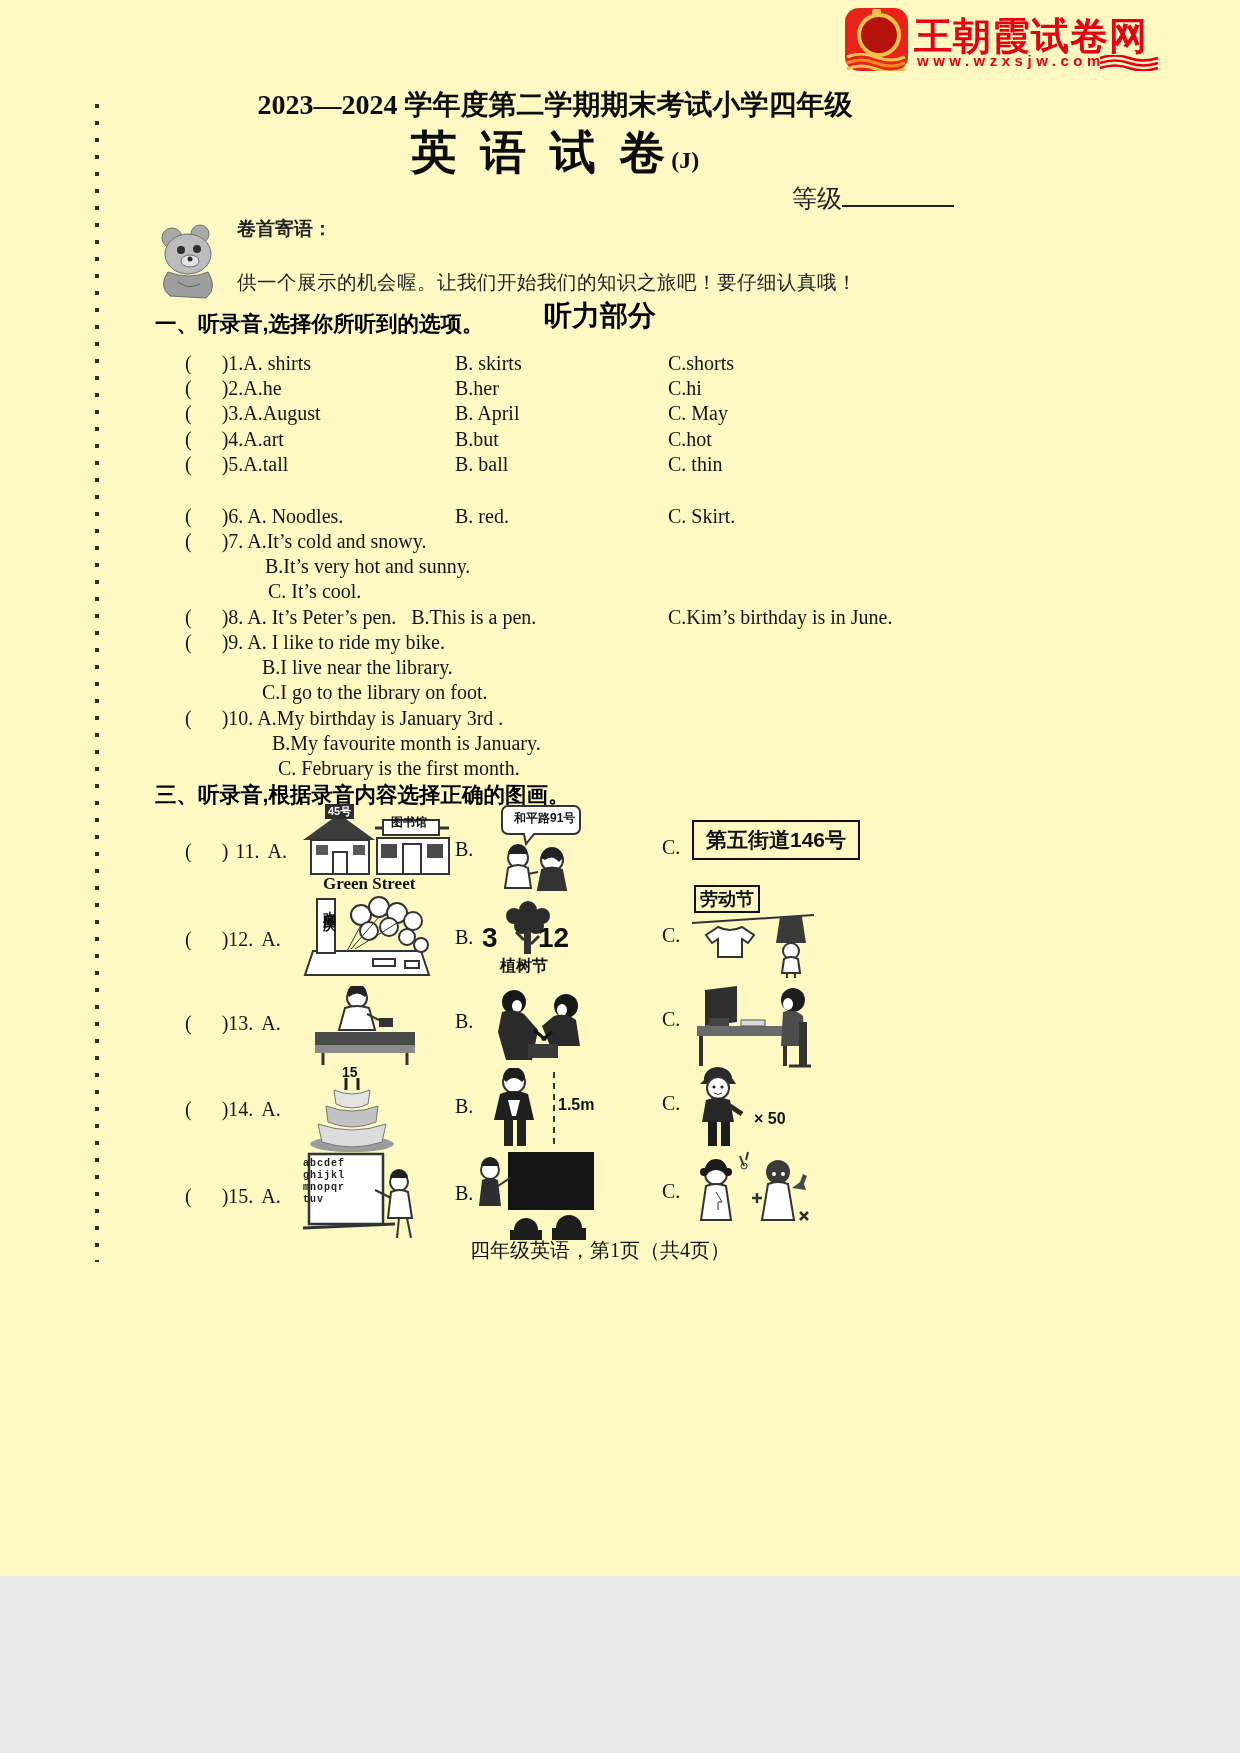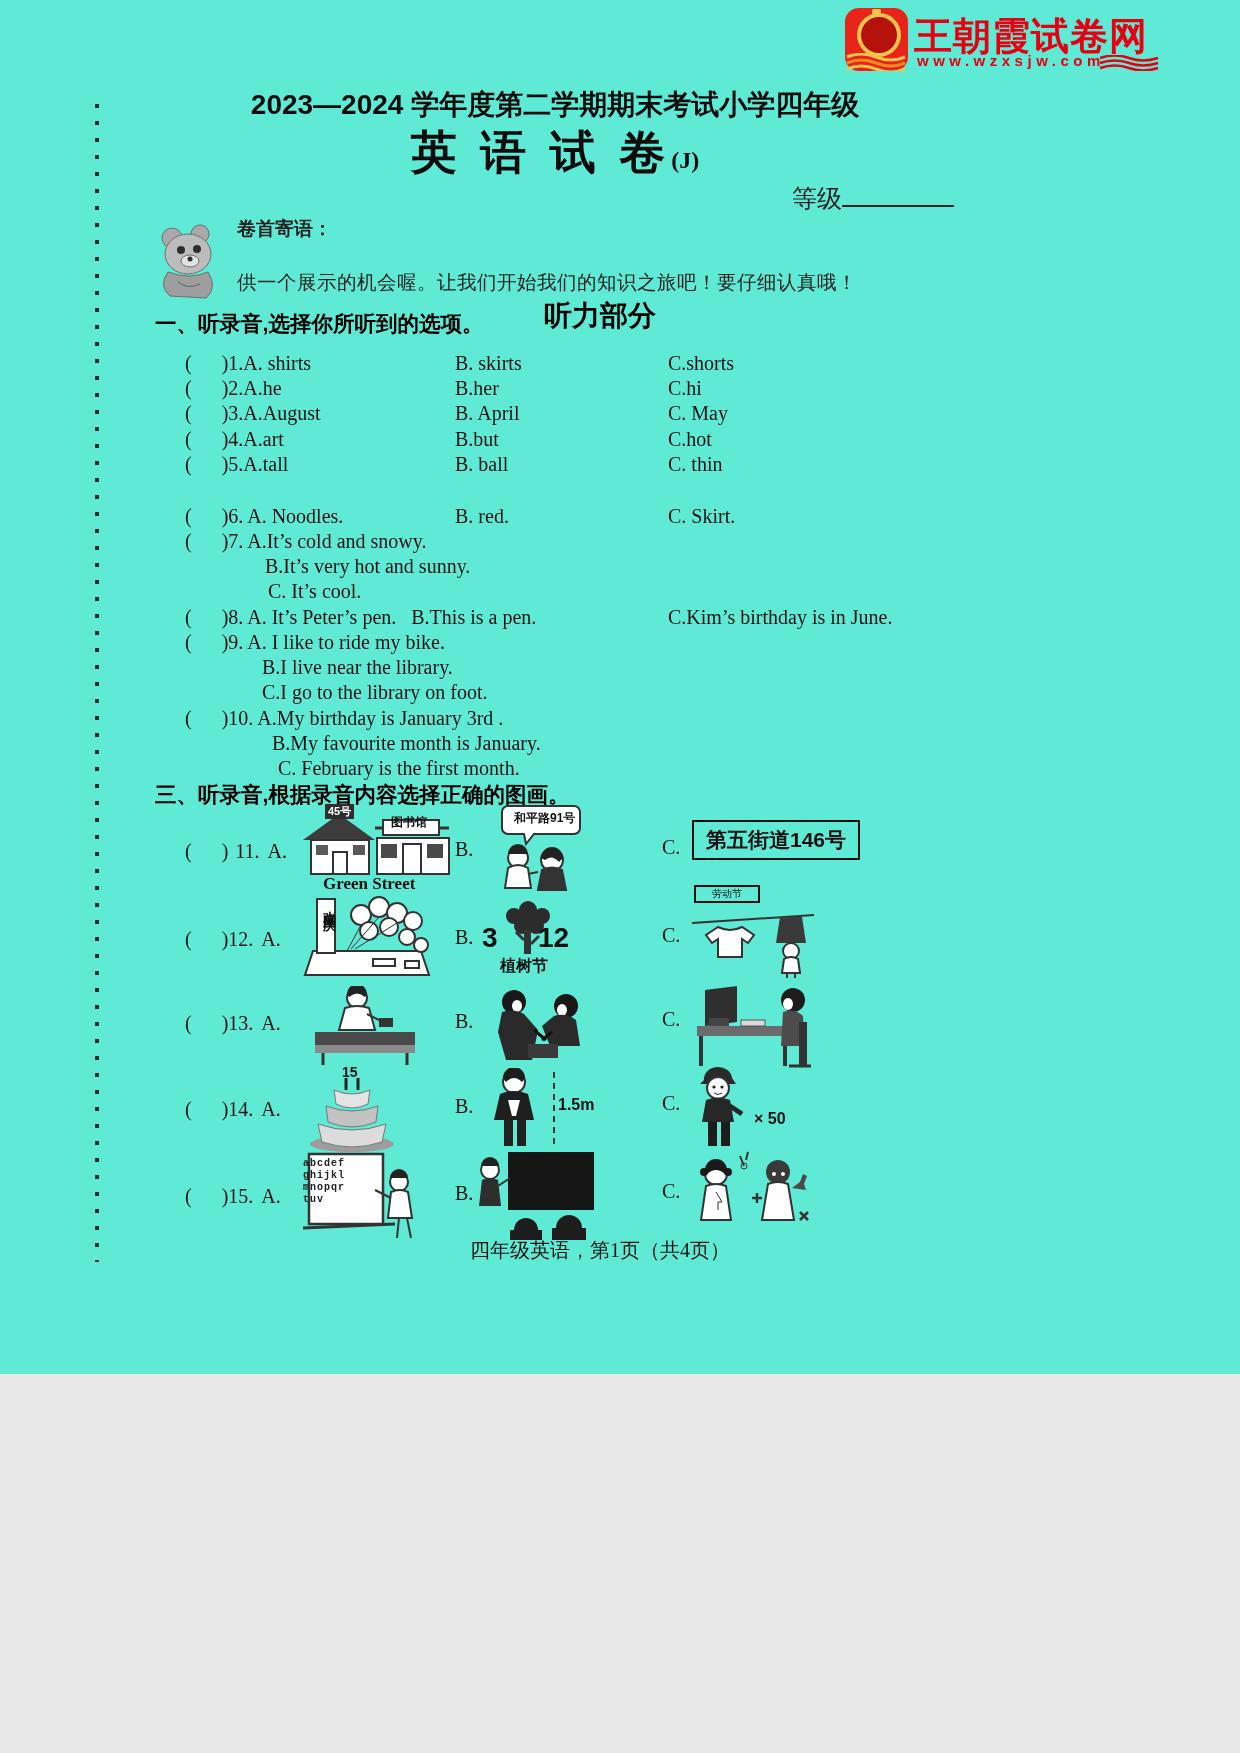--- a/index.html
+++ b/index.html
@@ -1,34 +1,34 @@
 <!DOCTYPE html>
 <html><head>
 <meta charset="utf-8">
 <style>
   html,body{margin:0;padding:0;background:#e8e8e8;}
-  .page{position:relative;width:1240px;height:1374px;background:#5eead4;overflow:hidden;
+  .page{position:relative;width:1240px;height:1576px;background:#fef9c3;overflow:hidden;
         font-family:"Liberation Serif",serif;color:#1a1a1a;}
   .abs{position:absolute;white-space:pre;}
   .en{font-size:20px;font-family:"Liberation Serif",serif;color:#141414;}
   .sec-head{font-family:"Liberation Sans",sans-serif;font-weight:bold;font-size:21.5px;color:#000;}
   .center{left:0;width:1110px;text-align:center;}
   .dotline{position:absolute;left:95px;top:104px;width:4px;height:1158px;
            background:repeating-linear-gradient(to bottom,#2e2e2e 0 4px,transparent 4px 17px);}
   
   .logo-icon{position:absolute;left:845px;top:8px;width:63px;height:63px;background:#e8231a;border-radius:14px;}
   .logo-icon .ring{position:absolute;left:12px;top:5px;width:36px;height:36px;border-radius:50%;
                    border:4px solid #f3c34a;background:#b5120c;}
   .logo-icon .crown{position:absolute;left:27px;top:1px;width:9px;height:6px;background:#f3c34a;border-radius:2px;}
   .brand{position:absolute;left:914px;top:11px;font-family:"Liberation Sans",sans-serif;
          font-weight:bold;font-size:38px;color:#e60012;letter-spacing:1px;white-space:nowrap;}
   .brand-url{position:absolute;left:917px;top:52px;font-family:"Liberation Sans",sans-serif;
              font-weight:bold;font-size:15px;color:#e60012;letter-spacing:4.5px;white-space:nowrap;}
   
-  .title1{position:absolute;top:86px;font-weight:bold;font-size:28px;color:#0d0d0d;font-family:Liberation Sans, sans-serif;}
+  .title1{position:absolute;top:86px;font-weight:bold;font-size:28px;color:#0d0d0d;font-family:Liberation Serif, serif;}
   .title2{position:absolute;top:122px;font-weight:bold;font-size:46px;color:#0d0d0d;letter-spacing:6px;}
   .title2 .suffix{font-size:24px;letter-spacing:0;}
   .grade{position:absolute;left:792px;top:182px;font-size:25px;color:#222;}
   .grade .line{display:inline-block;width:112px;border-bottom:2.5px solid #222;height:22px;}
   
   .preface-h{position:absolute;left:237px;top:216px;font-weight:bold;font-size:19px;color:#222;}
   .pref1{position:absolute;left:282px;top:243px;font-size:19.5px;color:#222;letter-spacing:.5px;}
   .pref2{position:absolute;left:237px;top:269px;font-size:19.5px;color:#222;letter-spacing:.5px;}
   .listen{position:absolute;top:297px;left:0;width:1200px;text-align:center;
           font-family:"Liberation Sans",sans-serif;font-weight:bold;font-size:28px;color:#000;}
@@ -38,21 +38,21 @@
   .colC{position:absolute;left:668px;}
   .sub{position:absolute;}
   .num-gap{margin-left:7px;}
   .a-gap{margin-left:8px;}
   
   .img{position:absolute;}
   .ov{position:absolute;font-family:"Liberation Sans",sans-serif;color:#111;white-space:nowrap;}
   .addr-box{position:absolute;left:692px;top:820px;border:2.5px solid #111;padding:4px 12px;
             font-family:"Liberation Sans",sans-serif;font-weight:bold;font-size:21px;color:#111;}
   .vbanner{writing-mode:vertical-rl;text-orientation:upright;font-weight:bold;font-size:13px;letter-spacing:2px;}
-  .tag-box{border:2px solid #111;padding:0 16px;font-weight:normal;font-size:10px;}
+  .tag-box{border:2px solid #111;padding:0 4px;font-weight:bold;font-size:18px;}
   .board-letters{position:absolute;left:8px;top:8px;width:54px;font-weight:bold;font-size:10px;
                  line-height:12px;font-family:"Liberation Mono","DejaVu Sans Mono",monospace;
                  color:#222;white-space:normal;letter-spacing:1px;}
   .footer{position:absolute;top:1237px;left:0;width:1200px;text-align:center;
           font-size:20px;color:#111;font-family:"Liberation Serif",serif;}
   svg{display:block;}
 </style>
 </head>
 <body>
 

